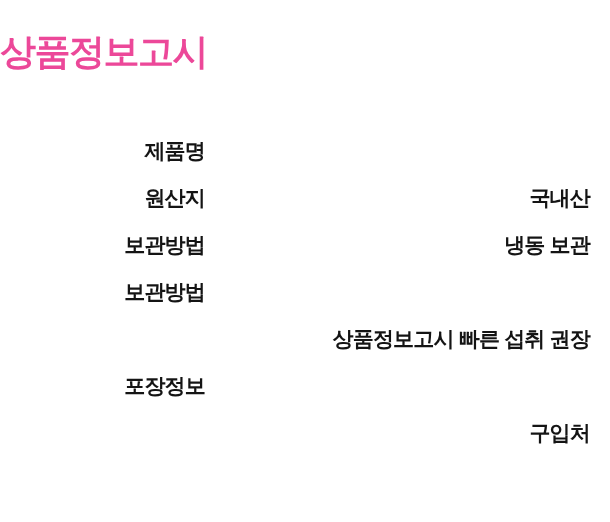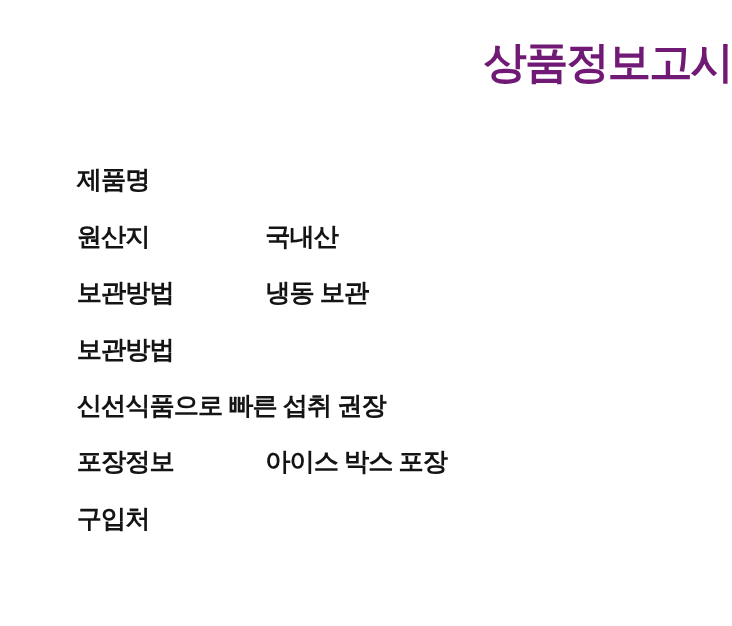--- a/index.html
+++ b/index.html
@@ -10,31 +10,32 @@
   }
   .page {
     position: relative;
     width: 610px;
     height: 522px;
     background: #ffffff;
     overflow: hidden;
   }
   .title {
     padding-top: 30px;
-    text-align: right;
+    text-align: left;
     font-size: 36px;
     line-height: 44px;
     font-weight: 800;
     letter-spacing: -1.5px;
-    color: #701a75; 
+    color: #ec4899; 
   }
   .info-table {
     margin-top: 66px;
-    margin-left: 64px;
+    margin-left: 48px;
     margin-right: 20px;
+    text-align: right;
   }
   .info-row {
     display: flex;
     align-items: flex-start;
     margin-bottom: 26px;
     font-size: 21px;
     line-height: 21px;
     font-weight: 600;
     letter-spacing: -0.8px;
     color: #141414; 
@@ -69,26 +70,25 @@
     <div class="info-row">
       <div class="info-label">보관방법</div>
       <div class="info-value">냉동 보관</div>
     </div>
 
     <div class="info-row">
       <div class="info-label">보관방법</div>
     </div>
 
     <div class="info-row">
-      <div class="info-value">신선식품으로 빠른 섭취 권장</div>
+      <div class="info-value">상품정보고시 빠른 섭취 권장</div>
     </div>
 
     <div class="info-row">
       <div class="info-label">포장정보</div>
-      <div class="info-value">아이스 박스 포장</div>
     </div>
 
     <div class="info-row">
       <div class="info-value">구입처</div>
     </div>
 
   </div>
 </div>
 
 </body></html>

